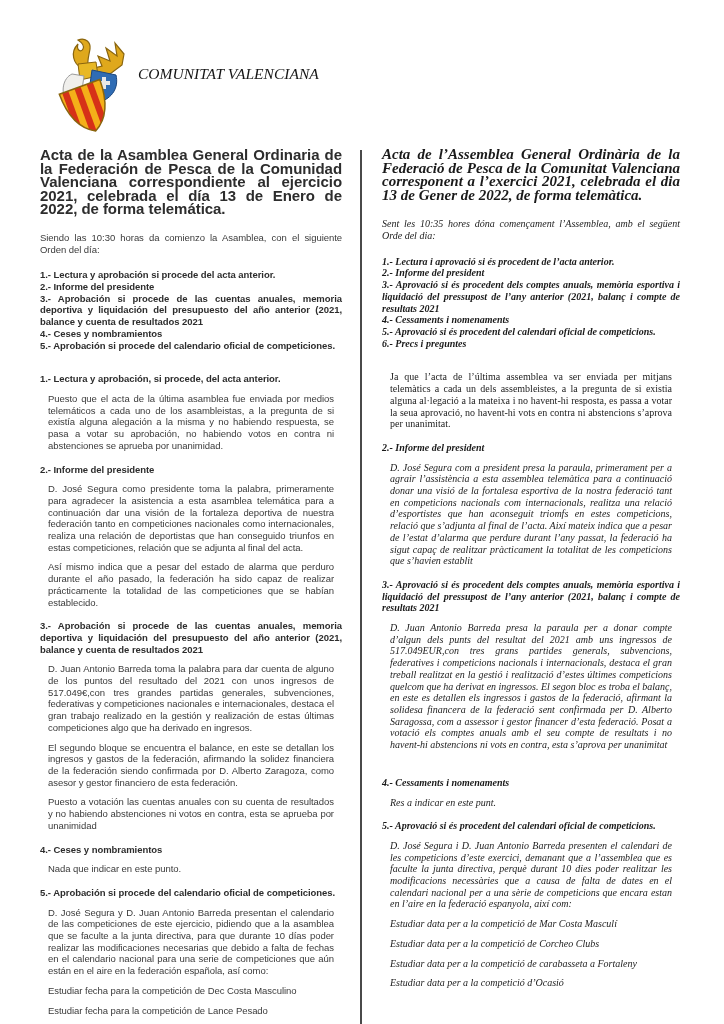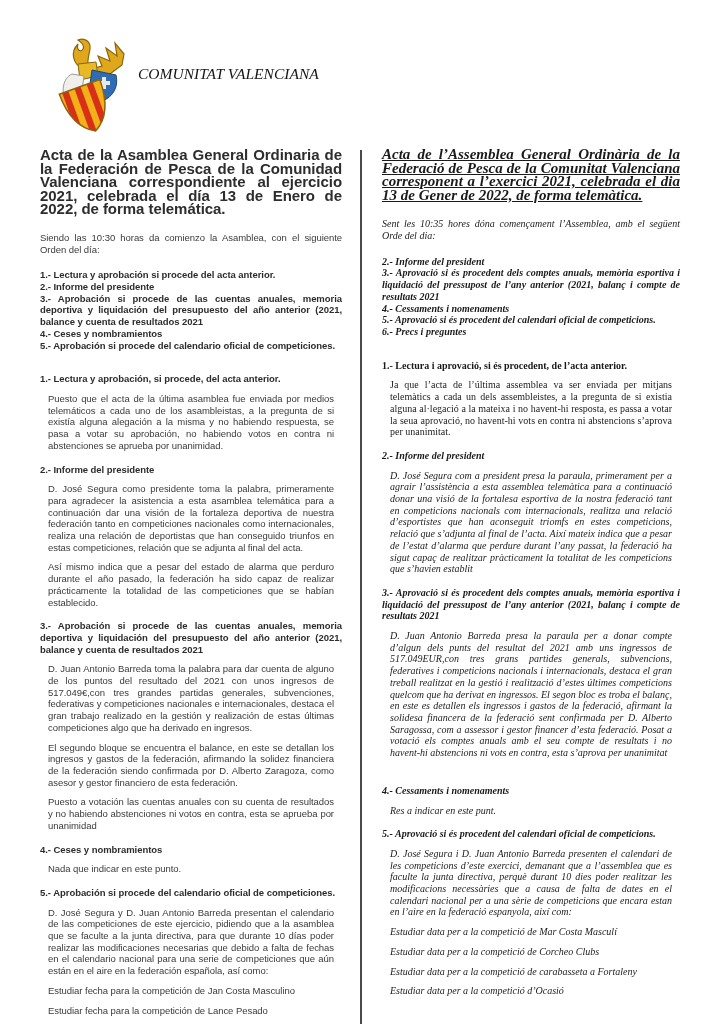--- a/index.html
+++ b/index.html
@@ -42,21 +42,21 @@
     font-style:italic;
     font-size:10px; line-height:11.7px;
     color:#222222;
   }
   .doc-title {
     font-weight:700;
     font-size:15px; line-height:13.6px;
     margin:0 0 16px 0;
     color:#2d2d2d;
   }
-  .col-right .doc-title { color:#1a1a1a;text-decoration:underline; }
+  .col-right .doc-title { color:#1a1a1a; }
   .intro { margin:0 0 14px 0; }
   .agenda { font-weight:700; color:#2d2d2d; margin:0 0 22px 0; }
   .col-right .agenda { color:#1a1a1a; }
   .agenda p { margin:0; }
   .sec { margin-top:12px; }
   .sec.first { margin-top:0; }
   .sec.gap-lg { margin-top:26px; }
   .sec .h { font-weight:700; color:#2d2d2d; margin:0; }
   .col-right .sec .h { color:#1a1a1a; }
   .sec p { margin:8px; }
@@ -142,41 +142,41 @@
       </div>
 
       <div class="sec">
         <p class="h">4.- Ceses y nombramientos</p>
         <p>Nada que indicar en este punto.</p>
       </div>
 
       <div class="sec">
         <p class="h">5.- Aprobación si procede del calendario oficial de competiciones.</p>
         <p>D. José Segura y D. Juan Antonio Barreda presentan el calendario de las competiciones de este ejercicio, pidiendo que a la asamblea que se faculte a la junta directiva, para que durante 10 días poder realizar las modificaciones necesarias que debido a falta de fechas en el calendario nacional para una serie de competiciones que aún están en el aire en la federación española, así como:</p>
-        <p>Estudiar fecha para la competición de Jan Costa Masculino</p>
+        <p>Estudiar fecha para la competición de Dec Costa Masculino</p>
         <p>Estudiar fecha para la competición de Lance Pesado</p>
         <p>Estudiar fecha para la competición de Corcheo Clubes</p>
       </div>
     </section>
 
     <div class="divider"></div>
 
     <section class="col col-right">
       <p class="doc-title">Acta de l’Assemblea General Ordinària de la Federació de Pesca de la Comunitat Valenciana corresponent a l’exercici 2021, celebrada el dia 13 de Gener de 2022, de forma telemàtica.</p>
       <p class="intro">Sent les 10:35 hores dóna començament l’Assemblea, amb el següent Orde del dia:</p>
       <div class="agenda">
+        <p>1.- Lectura i aprovació si és procedent de l’acta anterior.</p>
         <p>2.- Informe del president</p>
         <p>3.- Aprovació si és procedent dels comptes anuals, memòria esportiva i liquidació del pressupost de l’any anterior (2021, balanç i compte de resultats 2021</p>
         <p>4.- Cessaments i nomenaments</p>
         <p>5.- Aprovació si és procedent del calendari oficial de competicions.</p>
         <p>6.- Precs i preguntes</p>
       </div>
 
       <div class="sec first upright">
-        <p class="h">1.- Lectura i aprovació, si és procedent, de l’acta anterior.</p>
         <p>Ja que l’acta de l’última assemblea va ser enviada per mitjans telemàtics a cada un dels assembleistes, a la pregunta de si existia alguna al·legació a la mateixa i no havent-hi resposta, es passa a votar la seua aprovació, no havent-hi vots en contra ni abstencions s’aprova per unanimitat.</p>
       </div>
 
       <div class="sec">
         <p class="h">2.- Informe del president</p>
         <p>D. José Segura com a president presa la paraula, primerament per a agrair l’assistència a esta assemblea telemàtica para a continuació donar una visió de la fortalesa esportiva de la nostra federació tant en competicions nacionals com internacionals, realitza una relació d’esportistes que han aconseguit triomfs en estes competicions, relació que s’adjunta al final de l’acta. Així mateix indica que a pesar de l’estat d’alarma que perdure durant l’any passat, la federació ha sigut capaç de realitzar pràcticament la totalitat de les competicions que s’havien establit</p>
       </div>
 
       <div class="sec">
         <p class="h">3.- Aprovació si és procedent dels comptes anuals, memòria esportiva i liquidació del pressupost de l’any anterior (2021, balanç i compte de resultats 2021</p>

